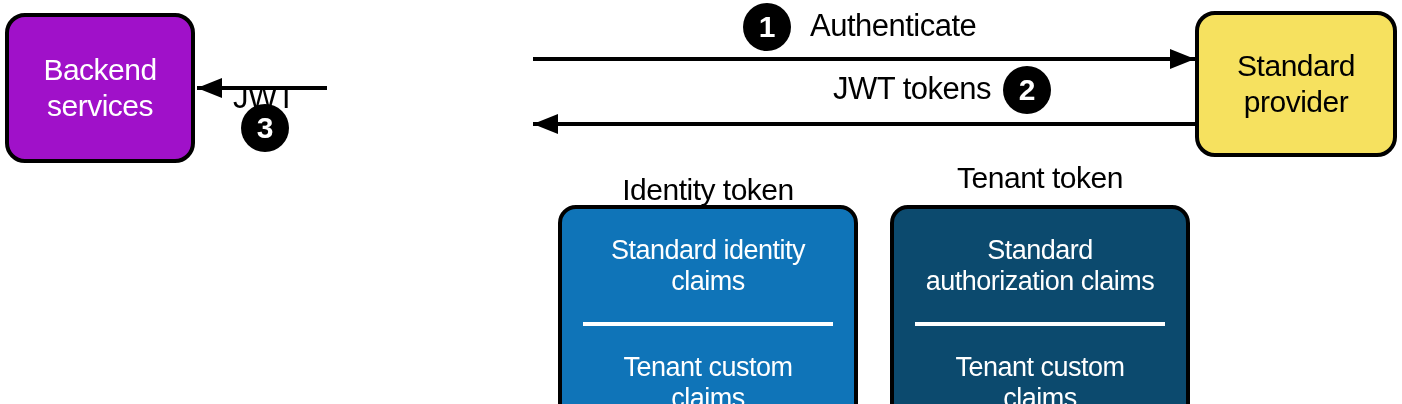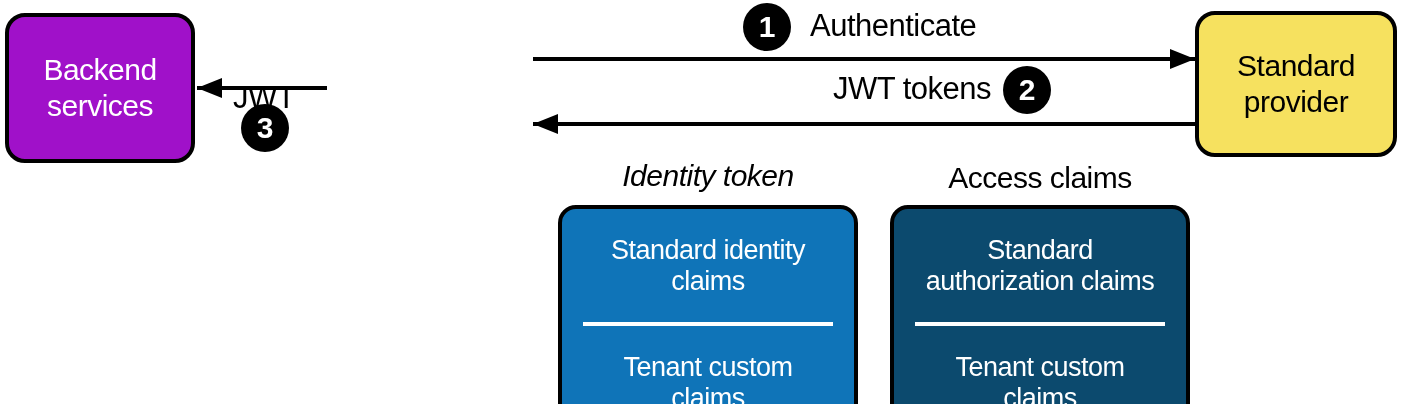--- a/index.html
+++ b/index.html
@@ -45,21 +45,21 @@
   .badge-1 { left: 743px;  top: 3px; }
   .badge-2 { left: 1003px; top: 66px; }
   .badge-3 { left: 241px;  top: 104px; }
 
   .token-title {
     position: absolute; width: 300px;
     text-align: center; color: #000000;
     font-size: 30px; line-height: 32px; letter-spacing: -0.5px;
     white-space: nowrap;
   }
-  .title-identity { left: 558px; top: 160px; font-style: italic; }
+  .title-identity { left: 558px; top: 174px; }
   .title-access   { left: 890px; top: 162px; }
 
   .token-box {
     position: absolute; top: 205px; width: 300px; height: 238px;
     border: 4px solid #000000; border-radius: 18px;
     display: flex; flex-direction: column;
   }
   .token-box-identity { left: 558px; }
   .token-box-access   { left: 890px; }
   .token-half {
@@ -107,21 +107,21 @@
 
   <div class="token-title title-identity">Identity token</div>
   <div class="token-box token-box-identity" style="background-color: rgb(15, 116, 184);">
     <div class="token-half">Standard identity
 claims</div>
     <div class="token-divider"></div>
     <div class="token-half">Tenant custom
 claims</div>
   </div>
 
-  <div class="token-title title-access">Access claims</div>
+  <div class="token-title title-access">Tenant token</div>
   <div class="token-box token-box-access" style="background-color: #0c4a6e;">
     <div class="token-half">Standard
 authorization claims</div>
     <div class="token-divider"></div>
     <div class="token-half">Tenant custom
 claims</div>
   </div>
 
 </div>
 

